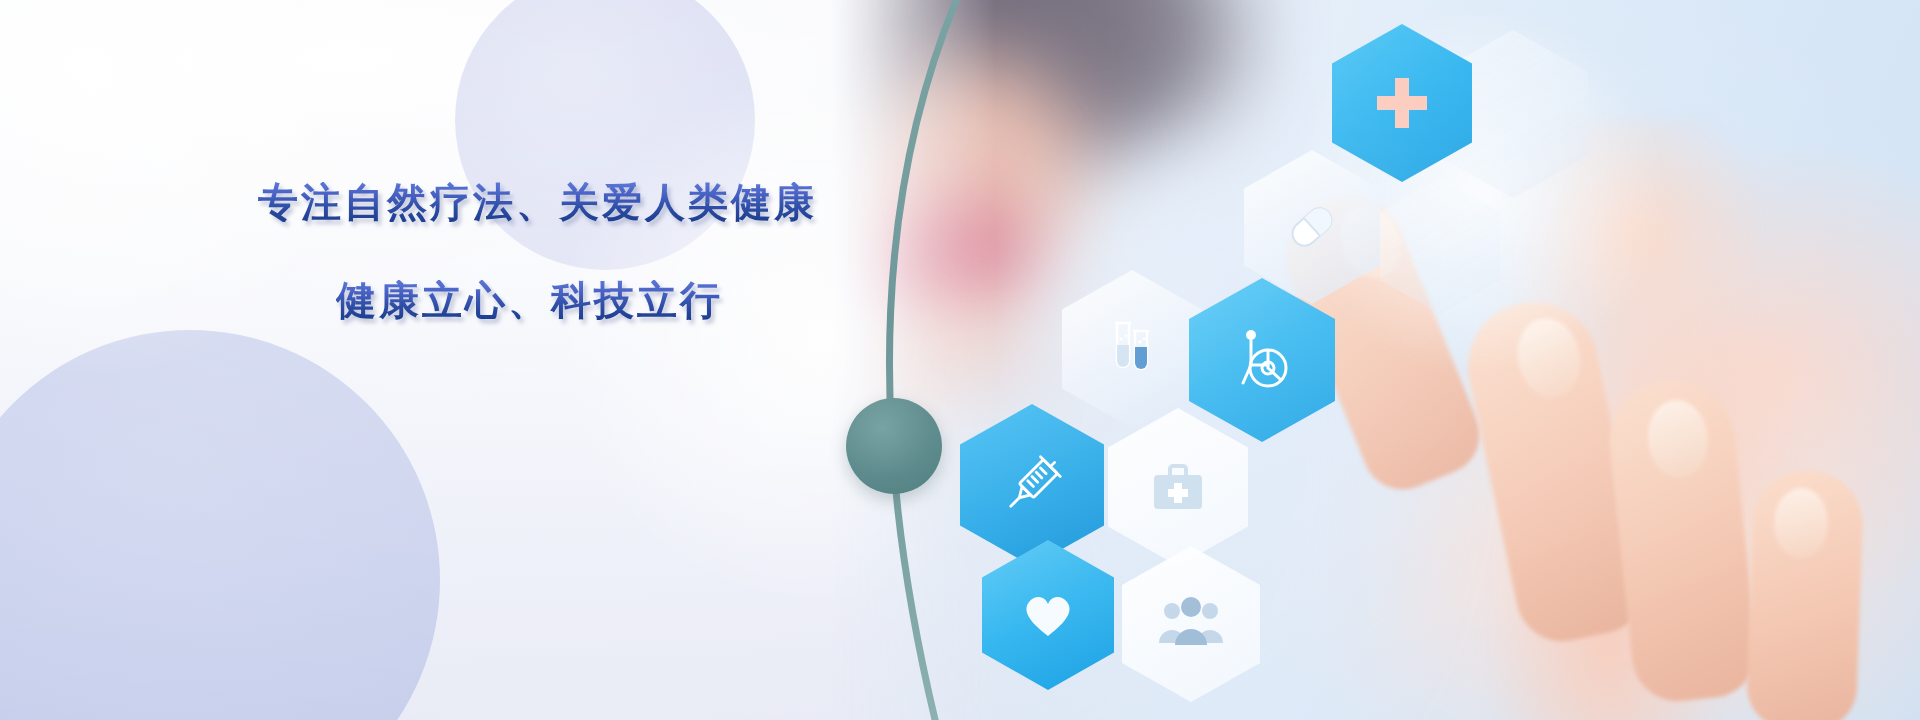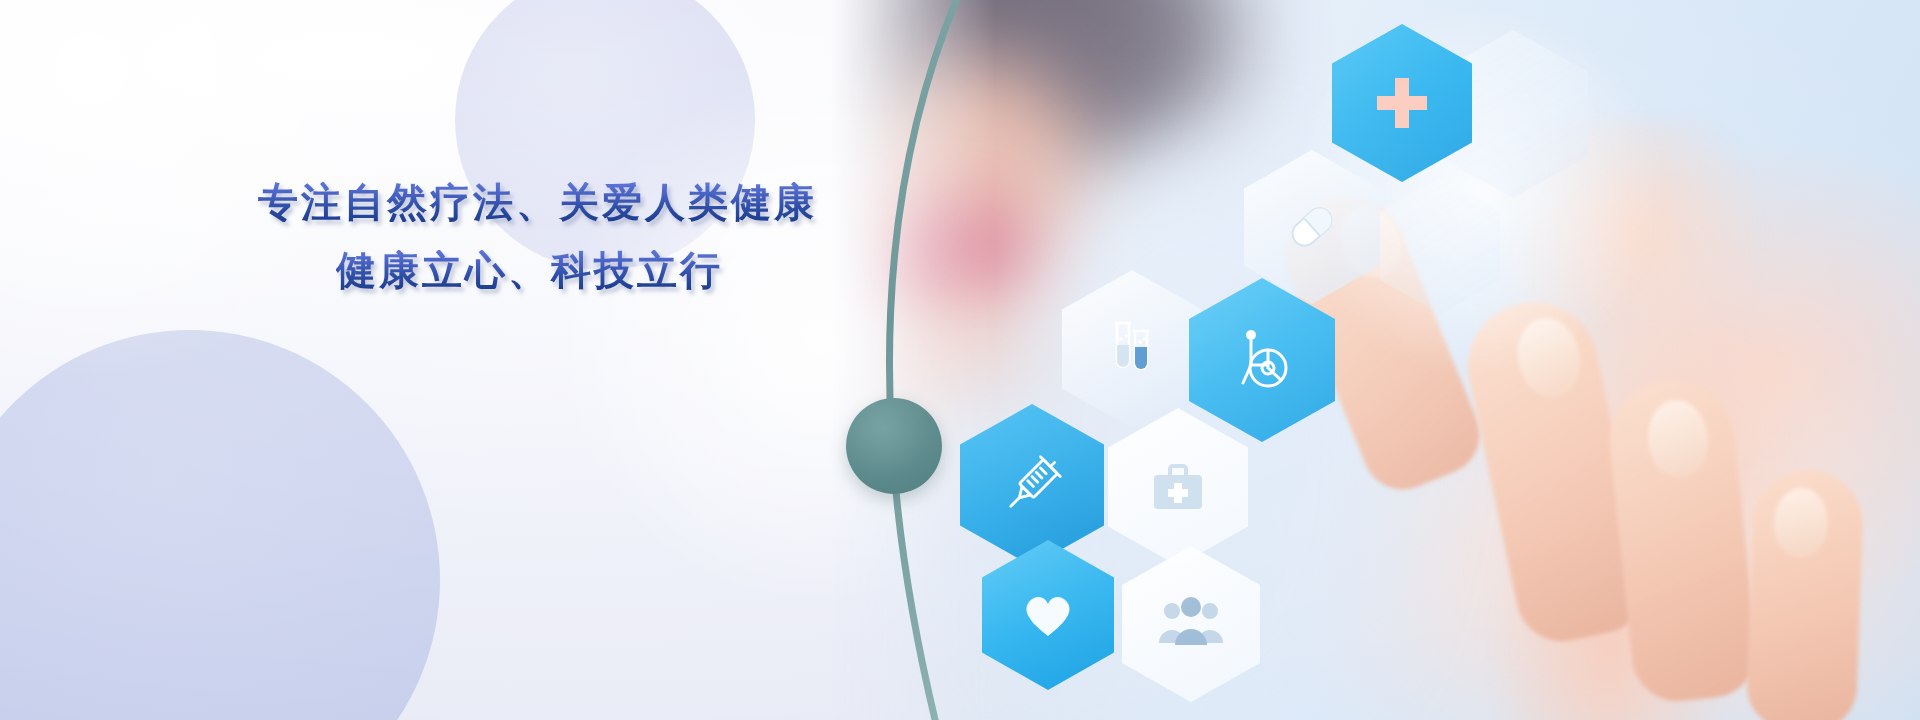--- a/index.html
+++ b/index.html
@@ -49,21 +49,21 @@
     line-height:1;
     white-space:nowrap;
     background:linear-gradient(180deg,#5d78d8 0%,#4a63c6 28%,#2f4fa8 62%,#1d3d8f 100%);
     -webkit-background-clip:text;
     background-clip:text;
     color:transparent;
     -webkit-text-fill-color:transparent;
     filter:drop-shadow(3px 4px 2px rgba(90,100,150,.35));
   }
   #headline-line-2{
-    margin-top:28px;
+    margin-top:58px;
     margin-left:78px;
   }
 
   
   #photo-pane{
     position:absolute;right:0;top:0;width:1100px;height:720px;
     overflow:hidden;z-index:10;
     
     -webkit-mask-image:linear-gradient(90deg, rgba(0,0,0,0) 0px, rgba(0,0,0,0) 10px, rgba(0,0,0,.25) 55px, rgba(0,0,0,1) 175px, rgba(0,0,0,1) 100%);
             mask-image:linear-gradient(90deg, rgba(0,0,0,0) 0px, rgba(0,0,0,0) 10px, rgba(0,0,0,.25) 55px, rgba(0,0,0,1) 175px, rgba(0,0,0,1) 100%);

